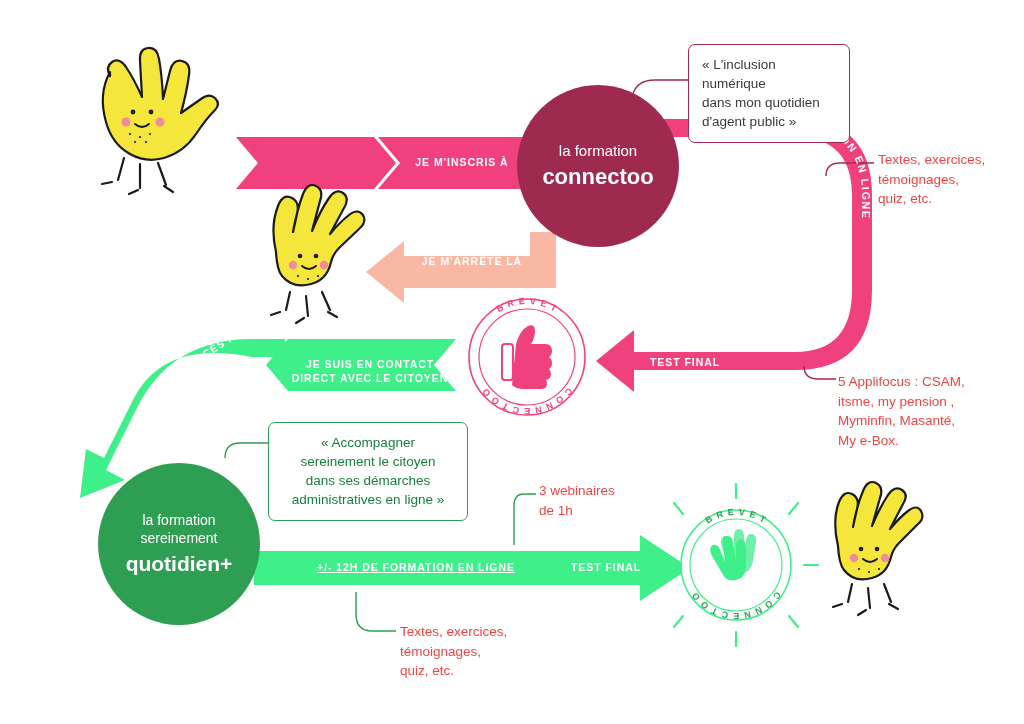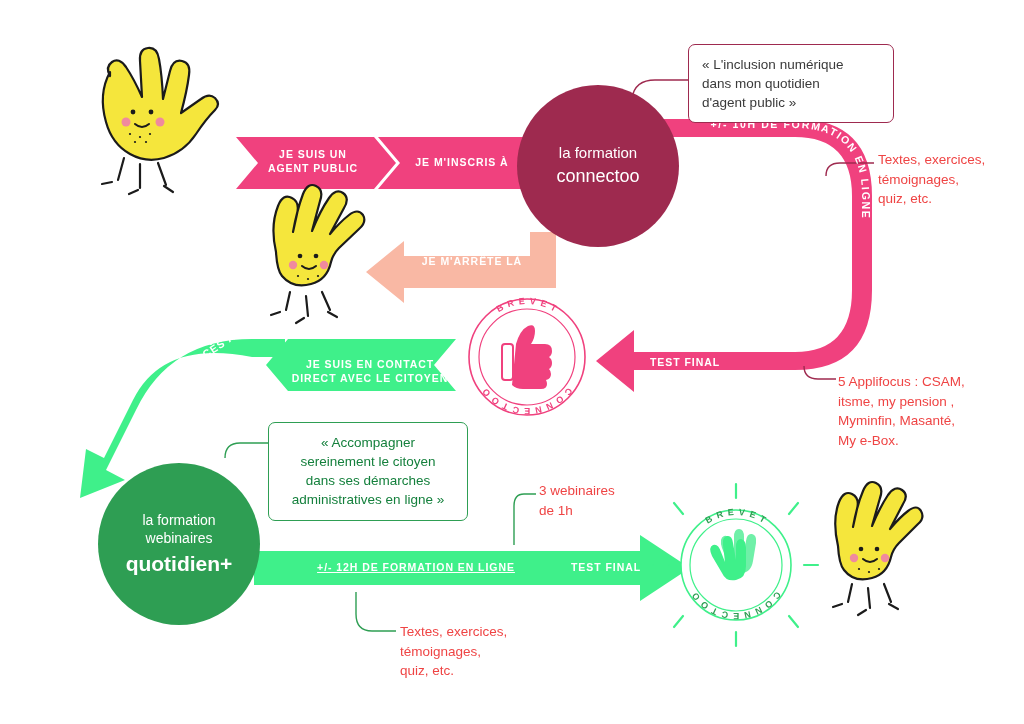--- a/index.html
+++ b/index.html
@@ -7,21 +7,21 @@
   .stage{position:absolute;left:0;top:0;width:1024px;height:724px;}
   .txt{white-space:pre-line;}
 
   
   .circle-pink{
     position:absolute;left:517px;top:85px;width:162px;height:162px;border-radius:50%;
     background:#9e2a4f;color:#ffffff;display:flex;flex-direction:column;
     align-items:center;justify-content:center;text-align:center;line-height:1.25;
   }
   .circle-pink .l1{font-size:15px;font-weight:400;}
-  .circle-pink .l2{font-size:18px;font-weight:400;margin-top:2px;}
+  .circle-pink .l2{font-size:22px;font-weight:700;margin-top:2px;}
 
   .circle-green{
     position:absolute;left:98px;top:463px;width:162px;height:162px;border-radius:50%;
     background:#2e9e53;color:#ffffff;display:flex;flex-direction:column;
     align-items:center;justify-content:center;text-align:center;line-height:1.3;
   }
   .circle-green .l1{font-size:14px;font-weight:400;}
   .circle-green .l2{font-size:21px;font-weight:700;margin-top:3px;}
 
   
@@ -176,25 +176,25 @@
       <text font-family="Liberation Sans, sans-serif" font-size="10.5" font-weight="700" letter-spacing="1.6" fill="#ffffff"><textPath href="#curve10h" startOffset="4%">+/- 10H DE FORMATION EN LIGNE</textPath></text>
     </svg>
 
   <div class="circle-pink">
     <div class="l1">la formation</div>
     <div class="l2">connectoo</div>
   </div>
 
   <div class="circle-green">
     <div class="l1">la formation</div>
-    <div class="l1">webinaires</div>
+    <div class="l1">sereinement</div>
     <div class="l2">quotidien+</div>
   </div>
 
-  <div class="callout pink txt" style="left:688px;top:44px;width:206px;">« L'inclusion numérique
+  <div class="callout pink txt" style="left:688px;top:44px;width:162px;">« L'inclusion numérique
 dans mon quotidien
 d'agent public »</div>
 
   <div class="callout green txt" style="left:268px;top:422px;width:200px;">« Accompagner
 sereinement le citoyen
 dans ses démarches
 administratives en ligne »</div>
 
   <div class="note txt" style="left:878px;top:150px;width:130px;">Textes, exercices,
 témoignages,
@@ -205,22 +205,20 @@
 Myminfin, Masanté,
 My e-Box.</div>
 
   <div class="note txt" style="left:539px;top:481px;width:120px;">3 webinaires
 de 1h</div>
 
   <div class="note txt" style="left:400px;top:622px;width:140px;">Textes, exercices,
 témoignages,
 quiz, etc.</div>
 
-  <div class="arrowlabel txt" style="left:248px;top:147px;width:130px;">JE SUIS UN
-AGENT PUBLIC</div>
 
   <div class="arrowlabel txt" style="left:392px;top:155px;width:140px;">JE M'INSCRIS À</div>
 
   <div class="arrowlabel txt" style="left:630px;top:355px;width:110px;">TEST FINAL</div>
 
   <div class="arrowlabel txt" style="left:392px;top:254px;width:160px;">JE M'ARRÊTE LÀ</div>
 
   <div class="arrowlabel txt" style="left:290px;top:357px;width:160px;">JE SUIS EN CONTACT
 DIRECT AVEC LE CITOYEN</div>
 

